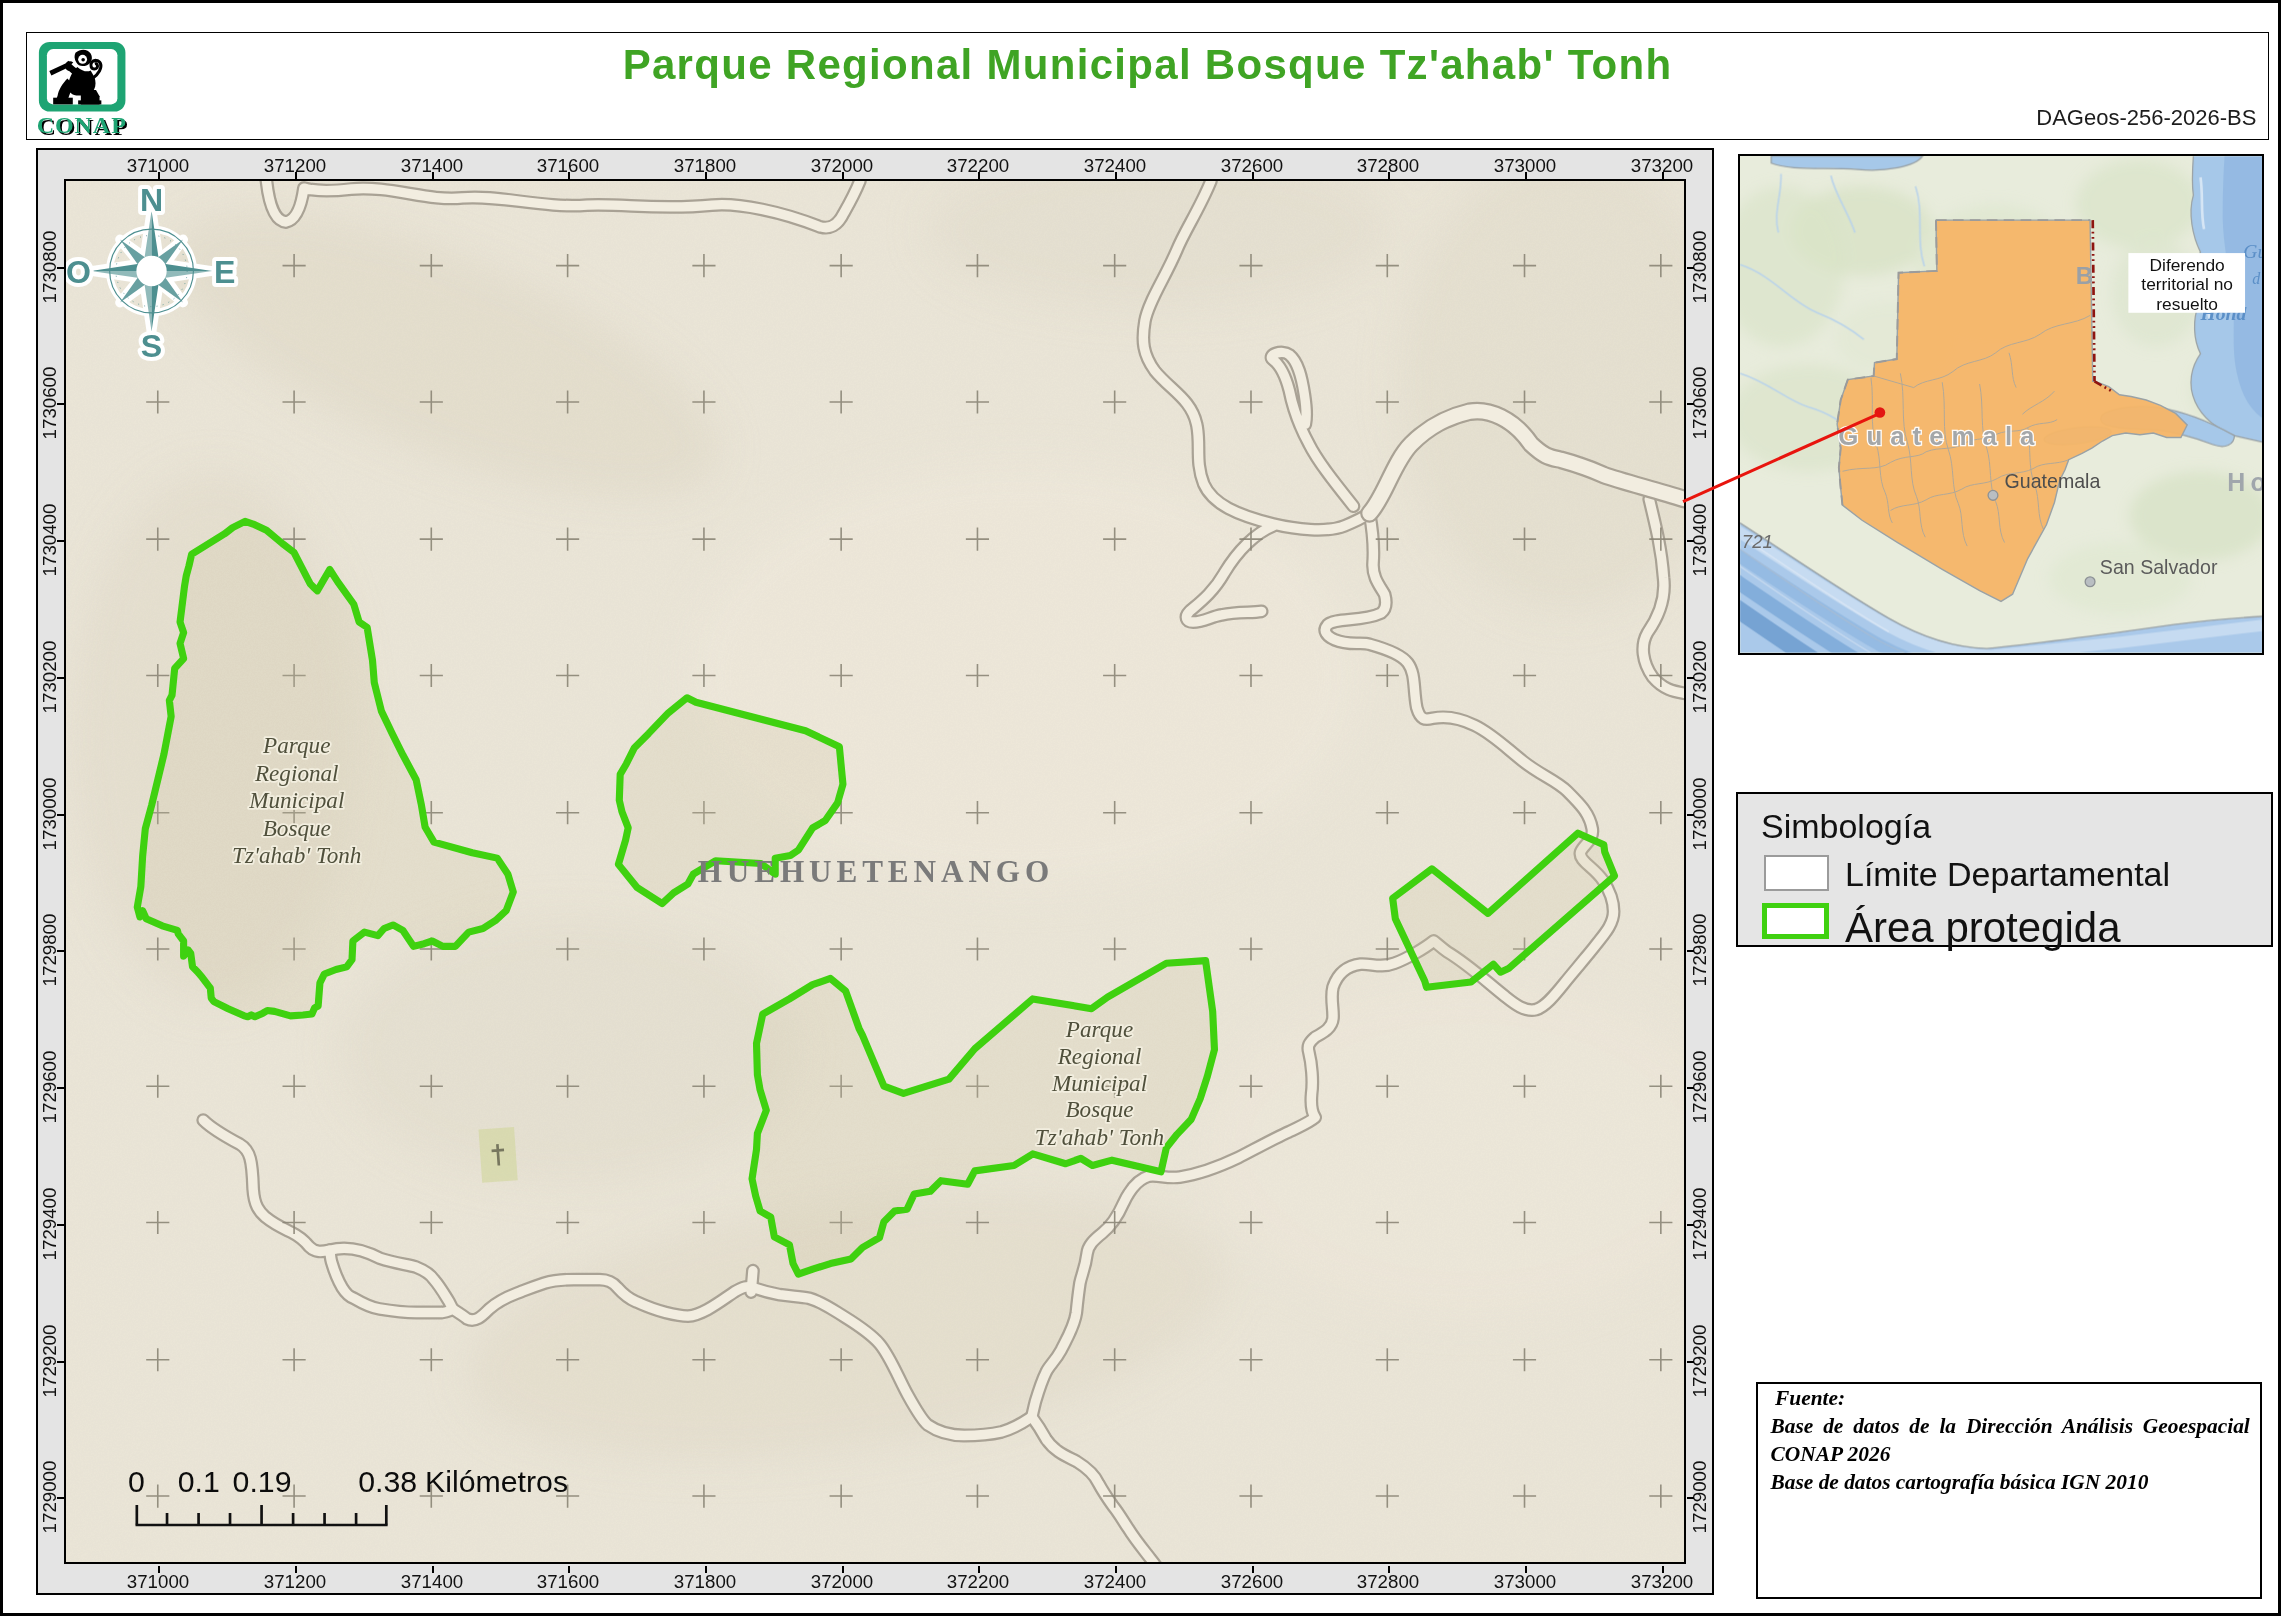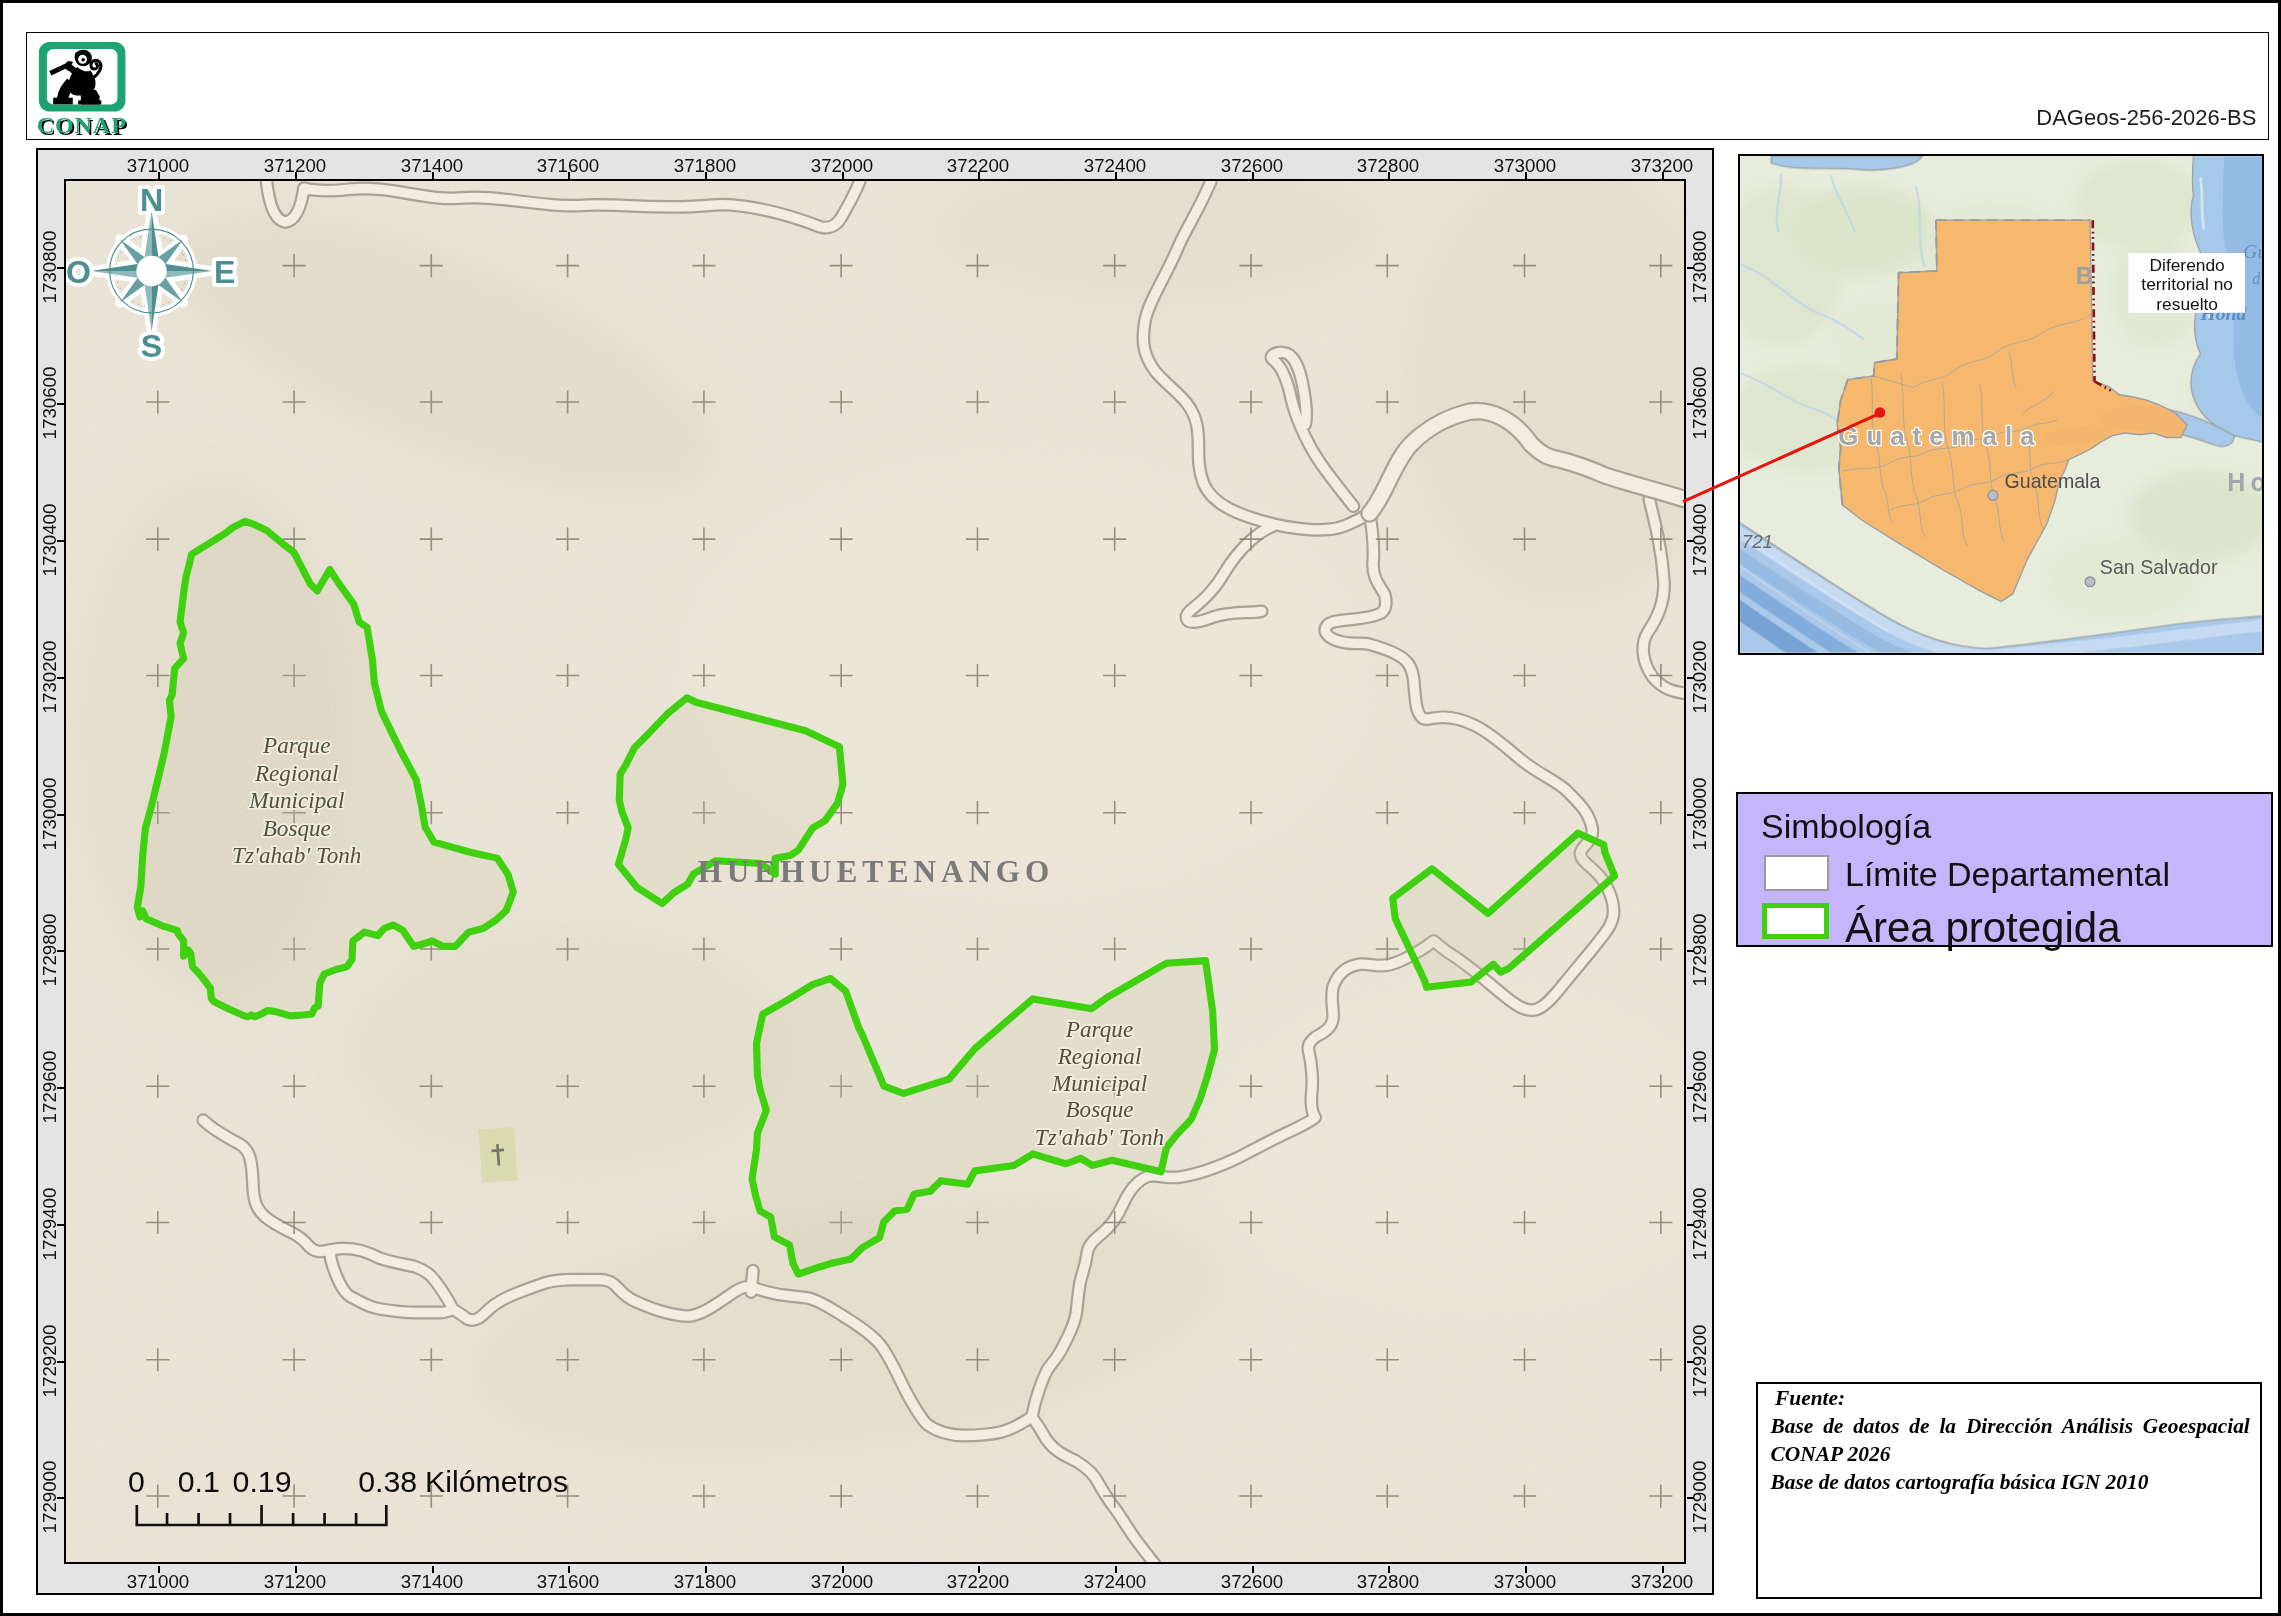--- a/index.html
+++ b/index.html
@@ -19,21 +19,21 @@
   #mapinner{position:absolute;left:26px;top:29px;width:1618px;height:1381px;
             border:2.7px solid #000;background:#ebe6d8;overflow:hidden;}
   #mapsvg{position:absolute;left:0;top:0;}
   .glab{position:absolute;font-size:18.7px;color:#111;white-space:nowrap;}
   .gtick{position:absolute;background:#000;}
   
   #inset{position:absolute;left:1738px;top:154px;width:522px;height:497px;
          border:2.7px solid #000;background:#e8ecdc;overflow:hidden;}
   
   #legend{position:absolute;left:1736px;top:792px;width:533px;height:151px;
-          border:2.7px solid #000;background:#c4b5fd;}
+          border:2.7px solid #000;background:#e5e5e5;}
   
   #info{position:absolute;left:1756px;top:1382px;width:502px;height:213px;
         border:2.7px solid #000;background:#fff;
         font-family:"Liberation Serif",serif;font-style:italic;font-weight:bold;
         font-size:21.4px;color:#000;}
   #overlay{position:absolute;left:0;top:0;z-index:40;pointer-events:none;}
 </style>
 </head>
 <body>
 <div id="pageborder"></div>
@@ -52,20 +52,21 @@
       <path d="M44 29 c6 5 11 6 15 4 l4 7 c2 5 2 10 0 14 l-4 7 -16 0 c-7 -1 -10 -6 -9 -12 c1 -8 4 -14 10 -20 z"></path>
       <path d="M61 42 c7 -5 11 -12 9 -17 c-1.8 -4 -7.5 -4.4 -9.8 -1 c-2.1 3.2 -0.6 7.4 3 7.4 c2.4 0 4 -2 3.4 -4.2 c-0.4 -1.5 -1.7 -2.3 -3 -2" fill="none" stroke="#000" stroke-width="3.4"></path>
       <path d="M33 42 c-6 6 -10 13 -11 19 l-2 6 13 0 2 -6 c1 -4 4 -7 7 -9 z"></path>
       <rect x="17" y="63.5" width="22" height="7.5"></rect>
       <path d="M50 55 l15 0 4 7 0 9 -21 0 0 -12 z"></path>
       <rect x="45" y="66.5" width="26" height="4.5"></rect>
     </g>
     <text x="51" y="105" text-anchor="middle" font-family="Liberation Serif,serif" font-weight="bold" font-size="27" fill="#000" style="letter-spacing:1px">CONAP</text>
     <text x="49" y="103" text-anchor="middle" font-family="Liberation Serif,serif" font-weight="bold" font-size="27" fill="#1ea473" style="letter-spacing:1px">CONAP</text>
   </svg>
+  <div id="title">Parque Regional Municipal Bosque Tz'ahab' Tonh</div>
   <div id="dageos">DAGeos-256-2026-BS</div>
 </div>
 <div id="frame">
   <div id="mapinner">
   <svg id="mapsvg" width="1618" height="1381" viewBox="75 205 1816 1550">
     <defs>
       <filter id="paper" x="0" y="0" width="100%" height="100%">
         <feTurbulence type="fractalNoise" baseFrequency="0.55" numOctaves="2" result="n"></feTurbulence>
         <feColorMatrix in="n" type="matrix" values="0 0 0 0 0.45 0 0 0 0 0.42 0 0 0 0 0.34 0 0 0 0.07 0"></feColorMatrix>
       </filter>

